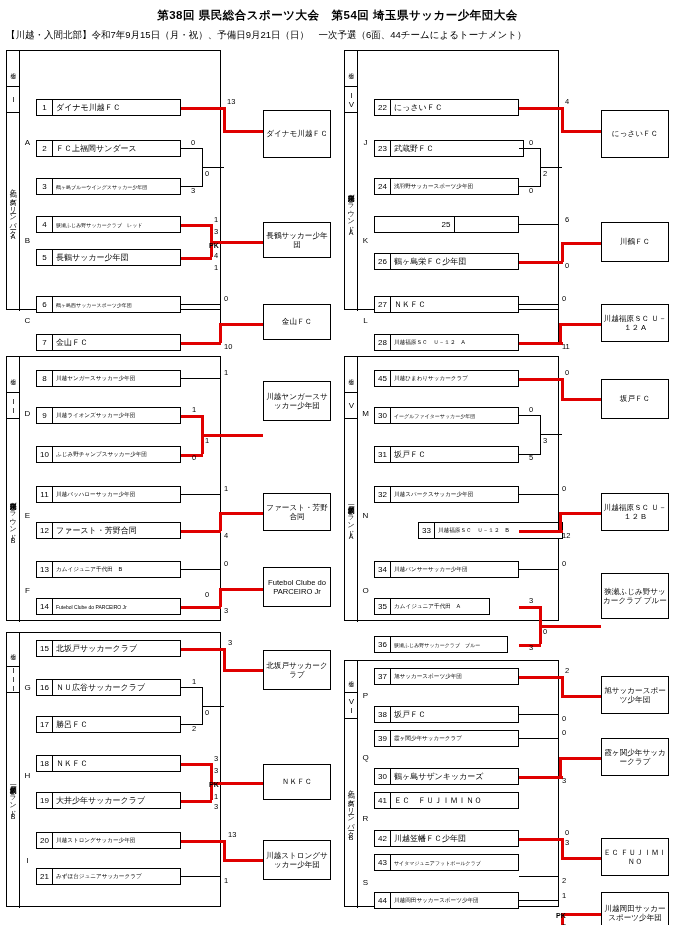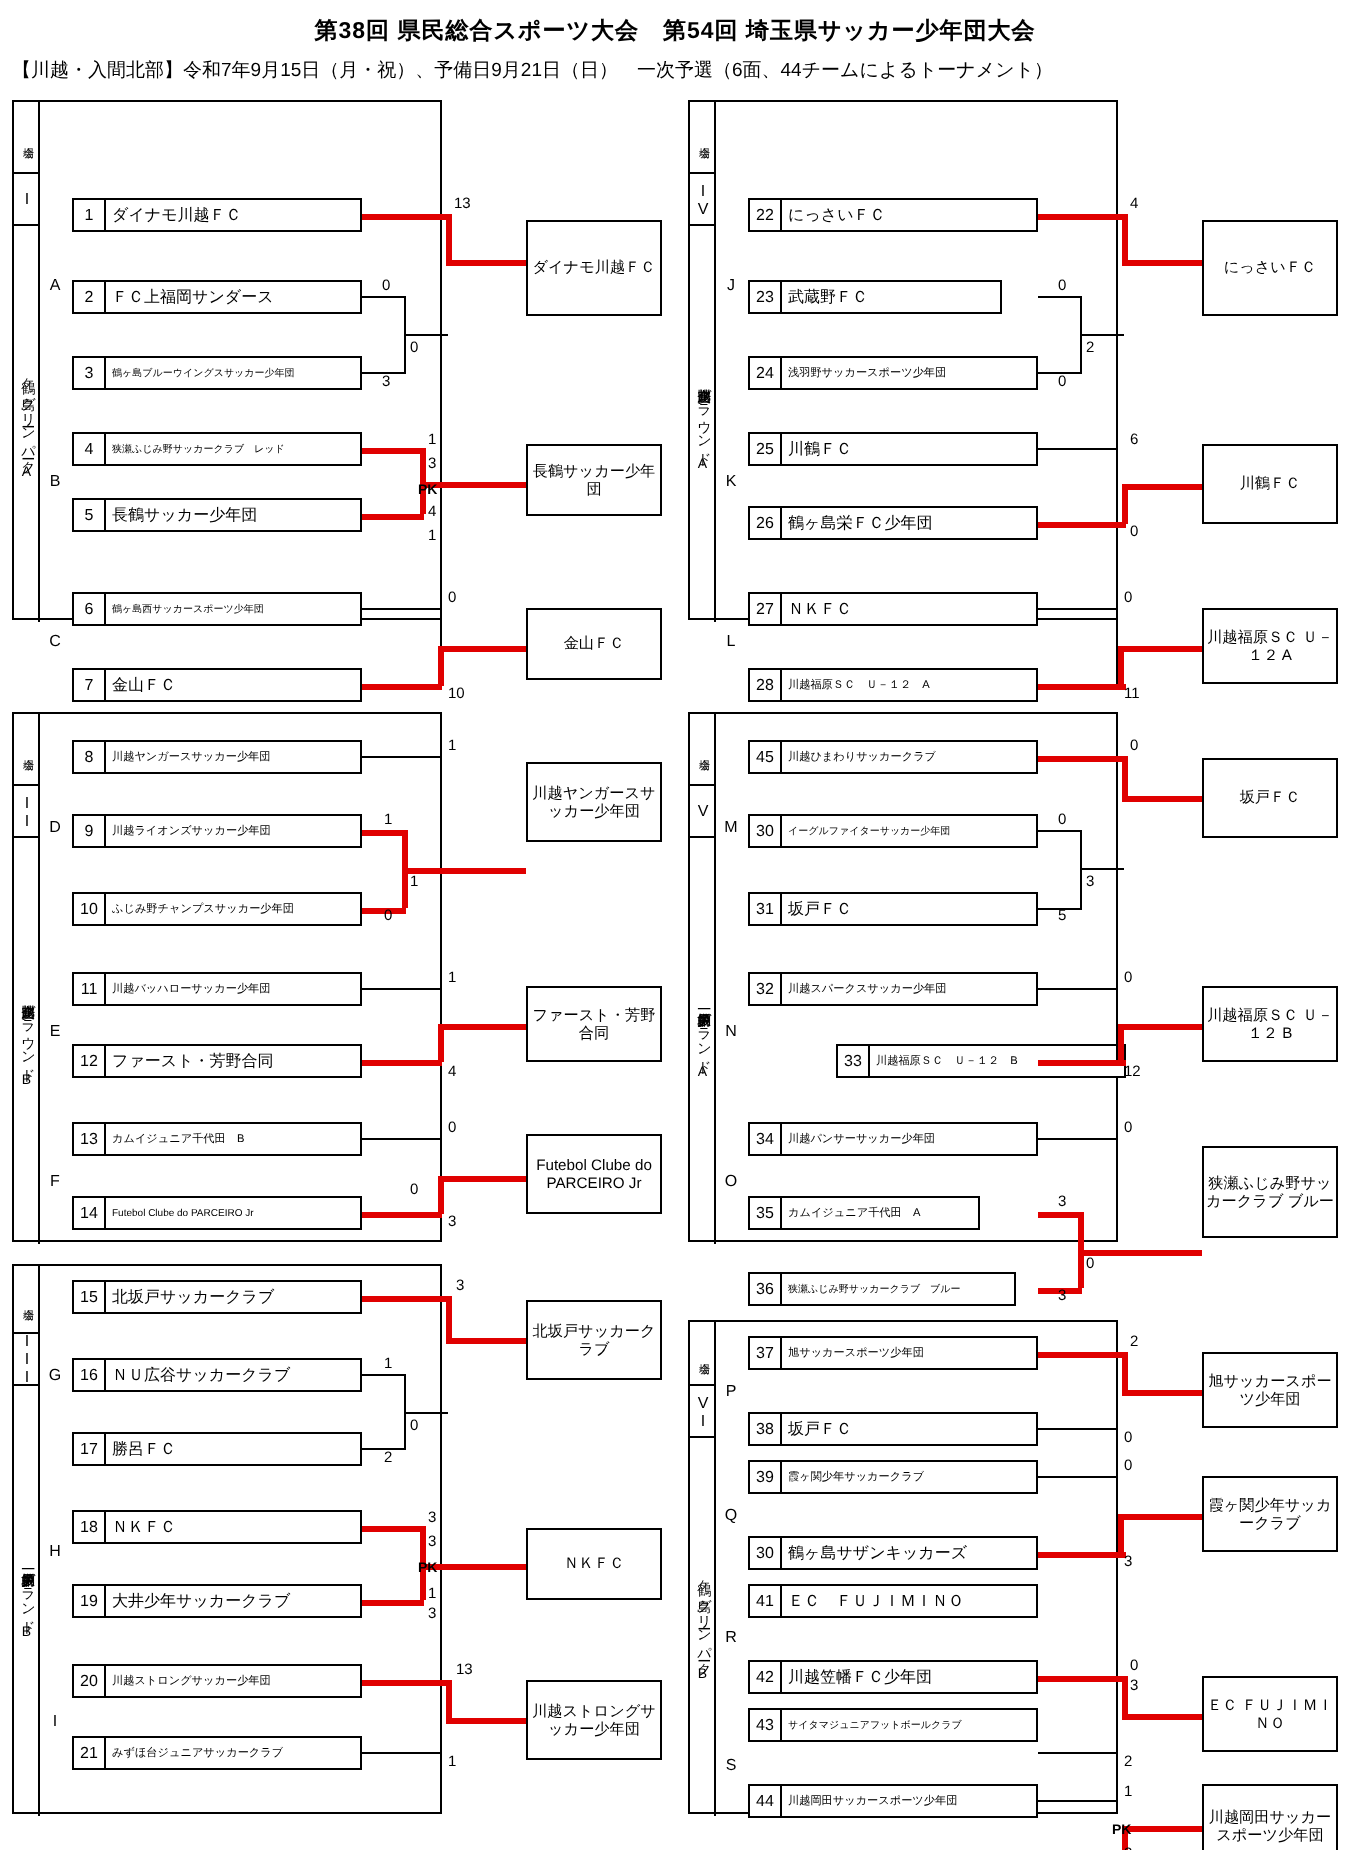--- a/index.html
+++ b/index.html
@@ -399,29 +399,29 @@
       <span>K</span>
     </div>
   <div class="grouplabel" style="left:360px; top:270px;">
       <span>L</span>
     </div>
 
   <div class="team" style="left:374px; top:53px; width:145px;">
     <div class="tnum">22</div>
     <div class="tname">にっさいＦＣ</div>
   </div>
-  <div class="team" style="left:374px; top:94px; width:127px;">
+  <div class="team" style="left:374px; top:94px; width:150px;">
     <div class="tnum">23</div>
     <div class="tname">武蔵野ＦＣ</div>
   </div>
   <div class="team" style="left:374px; top:132px; width:145px;">
     <div class="tnum">24</div>
     <div class="tname sm">浅羽野サッカースポーツ少年団</div>
   </div>
-  <div class="team" style="left:374px; top:170px; width:145px;">
+  <div class="team" style="left:374px; top:170px; width:145px;flex-direction:column;">
     <div class="tnum">25</div>
     <div class="tname">川鶴ＦＣ</div>
   </div>
   <div class="team" style="left:374px; top:207px; width:145px;">
     <div class="tnum">26</div>
     <div class="tname">鶴ヶ島栄ＦＣ少年団</div>
   </div>
   <div class="team" style="left:374px; top:250px; width:145px;">
     <div class="tnum">27</div>
     <div class="tname">ＮＫＦＣ</div>

